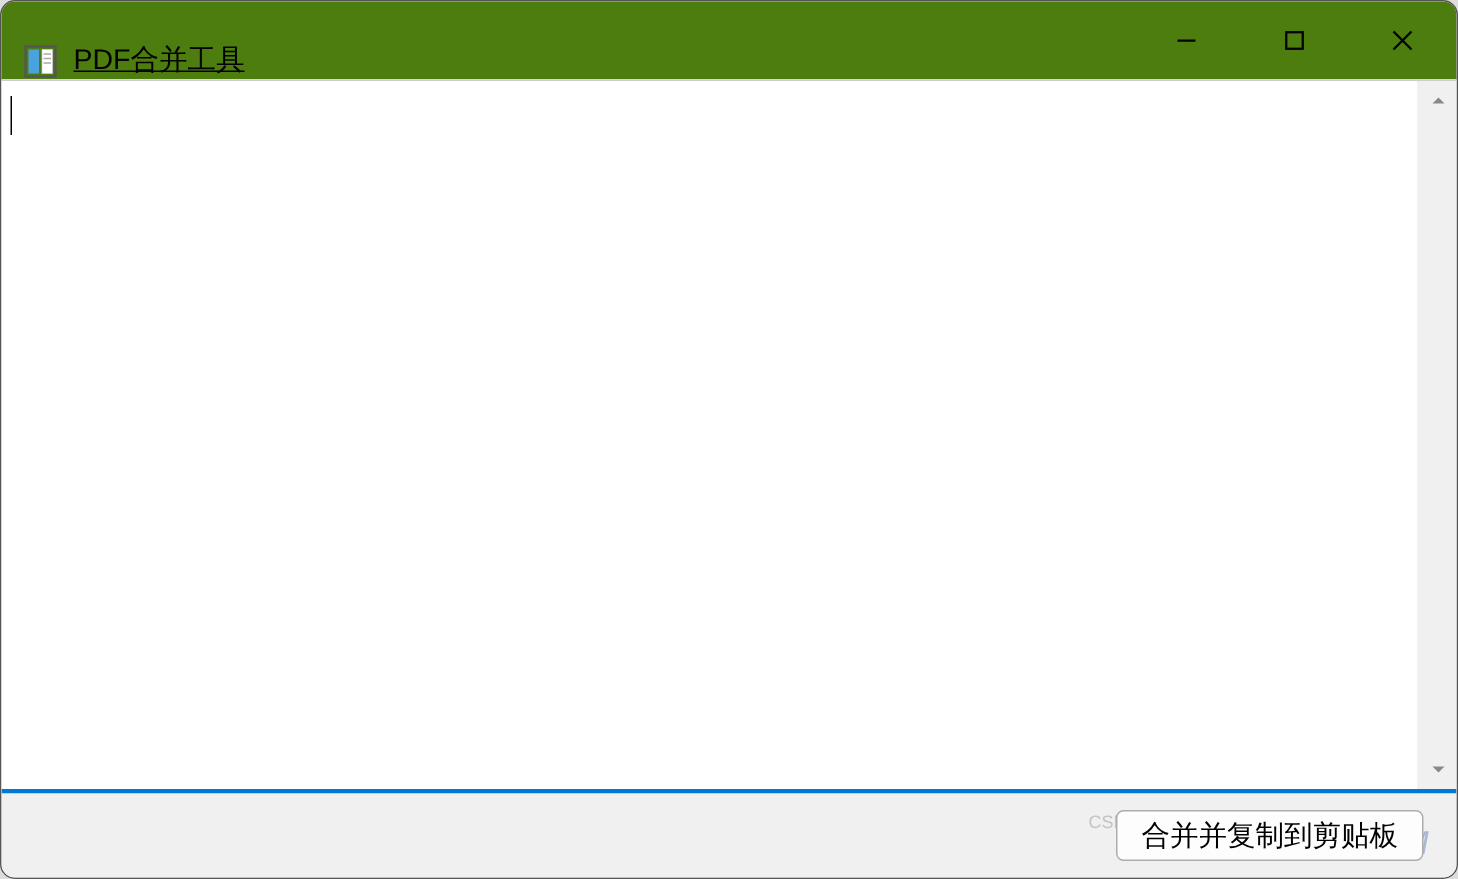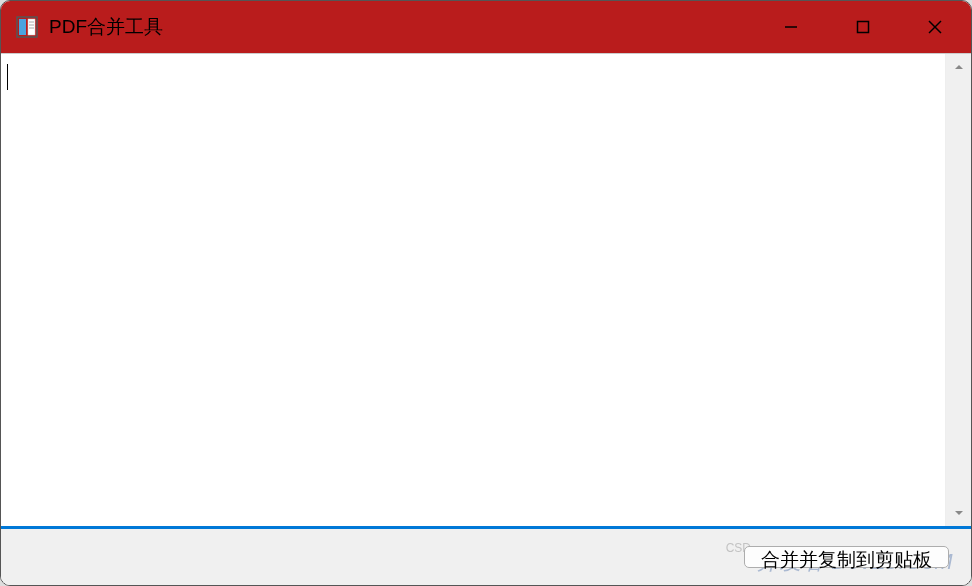--- a/index.html
+++ b/index.html
@@ -21,25 +21,26 @@
       background: #f0f0f0;
       border: 1px solid #555;
       border-radius: 10px;
       overflow: hidden;
       display: flex;
       flex-direction: column;
       position: relative;
     }
     .titlebar {
       height: 52px;
-      background: #b91c1c;
-      display: flex;
-      align-items: center;
+      background: #4d7c0f;
+      display: flex;
+      align-items: flex-end;
       padding-left: 14px;
       flex-shrink: 0;
+      text-decoration: underline;
     }
     .titlebar-icon {
       width: 24px;
       height: 24px;
       margin-right: 10px;
       display: flex;
       align-items: center;
       justify-content: center;
     }
     .titlebar-title {
@@ -105,21 +106,21 @@
       height: 56px;
       background: #f0f0f0;
       display: flex;
       align-items: center;
       justify-content: flex-end;
       padding: 0 22px;
       flex-shrink: 0;
       position: relative;
     }
     .merge-btn {
-      height: 22px;
+      height: 34px;
       padding: 0 16px;
       background: #fdfdfd;
       border: 1px solid #adadad;
       border-radius: 5px;
       font-size: 19px;
       font-family: inherit;
       cursor: pointer;
       color: #000;
       position: relative;
       z-index: 2;

